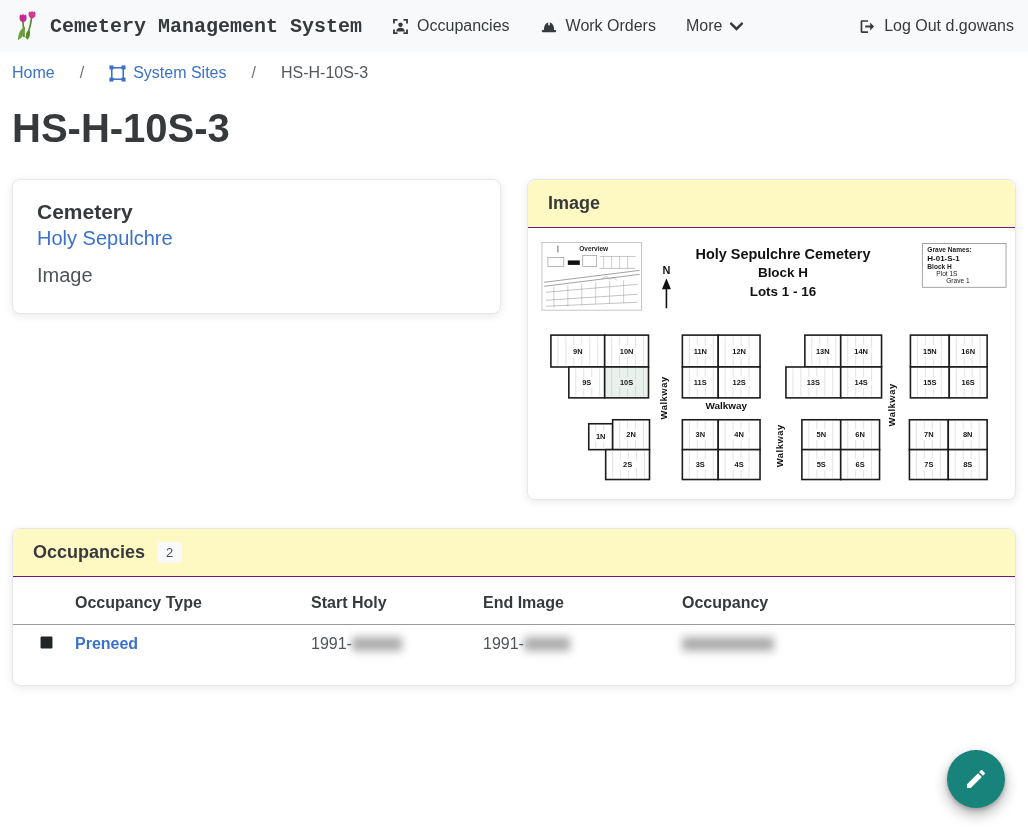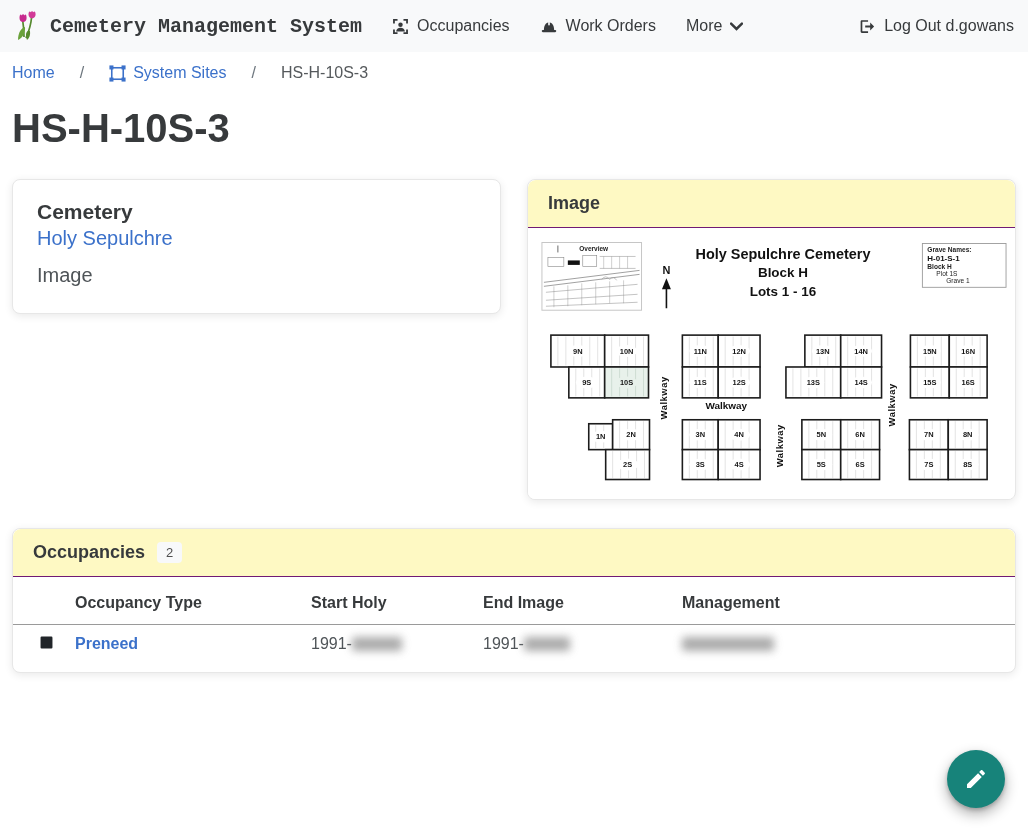--- a/index.html
+++ b/index.html
@@ -42,21 +42,21 @@
     font-weight:normal;padding:3px 9px;border-radius:4px;}
   table{width:100%;border-collapse:collapse;background:#fff;font-size:16px;}
   thead th{text-align:left;font-weight:bold;color:#373a3c;
     padding:17px 8px 12px 0;border-bottom:1px solid #9a9a9a;}
   tbody td{padding:10px 8px 10px 0;vertical-align:middle;color:#4f5458;}
   tbody tr + tr{border-top:1px solid #4d7c0f;}
   tbody tr:nth-child(even){background:#f7f7f7;}
   .cell-icon{padding-left:27px !important;}
   th.cell-icon{padding-left:27px !important;}
   .type-link{color:#3b71ca;font-weight:bold;}
-  .occ-table-wrap{padding-bottom:9px;}
+  .occ-table-wrap{padding-bottom:22px;}
   .redacted{display:inline-block;height:14px;border-radius:2px;background:#8f8f8f;
     filter:blur(4px);opacity:.75;vertical-align:-2px;}
   
   .fab{position:fixed;right:23px;bottom:22px;width:58px;height:58px;border-radius:50%;
     border:none;background:#17837a;display:flex;align-items:center;justify-content:center;
     box-shadow:0 6px 14px rgba(0,0,0,.32),0 2px 4px rgba(0,0,0,.2);cursor:pointer;}
 </style>
 </head>
 <body>
 
@@ -501,21 +501,21 @@
             <col style="width:172px">
             <col style="width:199px">
             <col>
           </colgroup>
         <thead>
           <tr>
             <th class="cell-icon"></th>
             <th>Occupancy Type</th>
             <th>Start Holy</th>
             <th>End Image</th>
-            <th>Management</th>
+            <th>Occupancy</th>
           </tr>
         </thead>
         <tbody>
           <tr>
             <td class="cell-icon">
               <svg width="13" height="13" viewBox="0 0 12 12">
                 <rect x="0.5" y="0.5" width="11" height="11" rx="1" fill="#212529"></rect>
               </svg>
             </td>
             <td><a class="type-link">Preneed</a></td>

